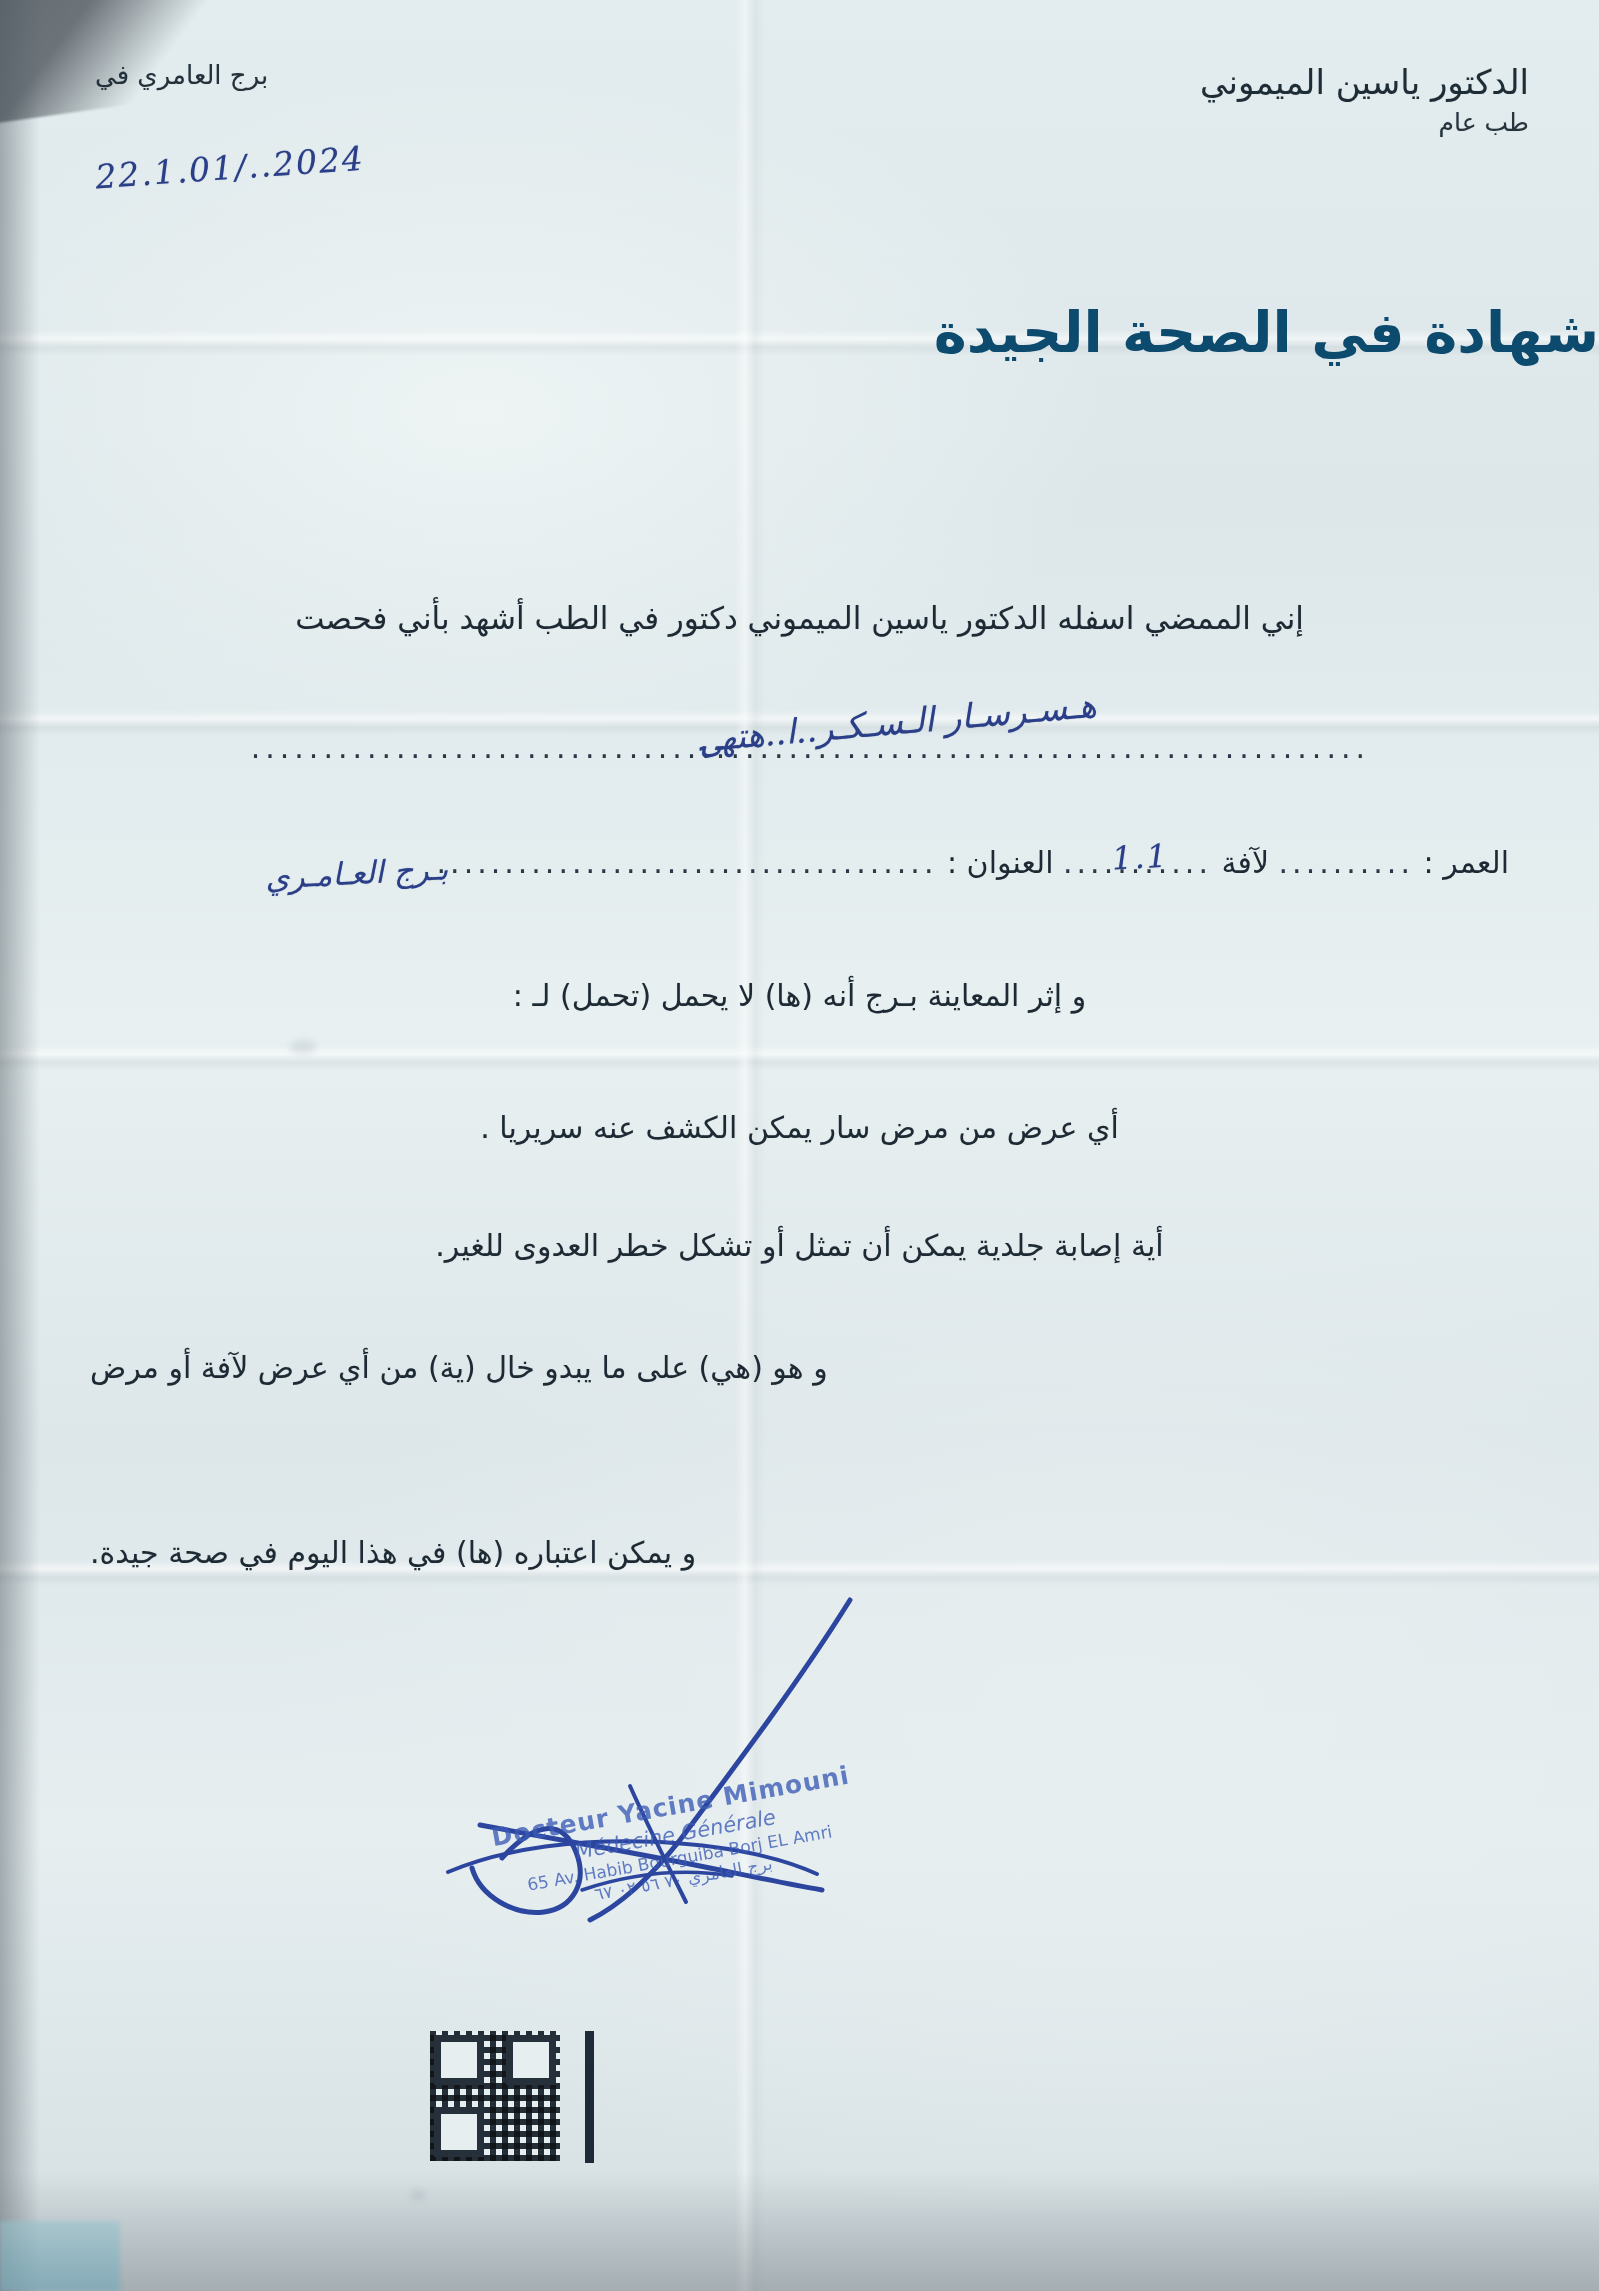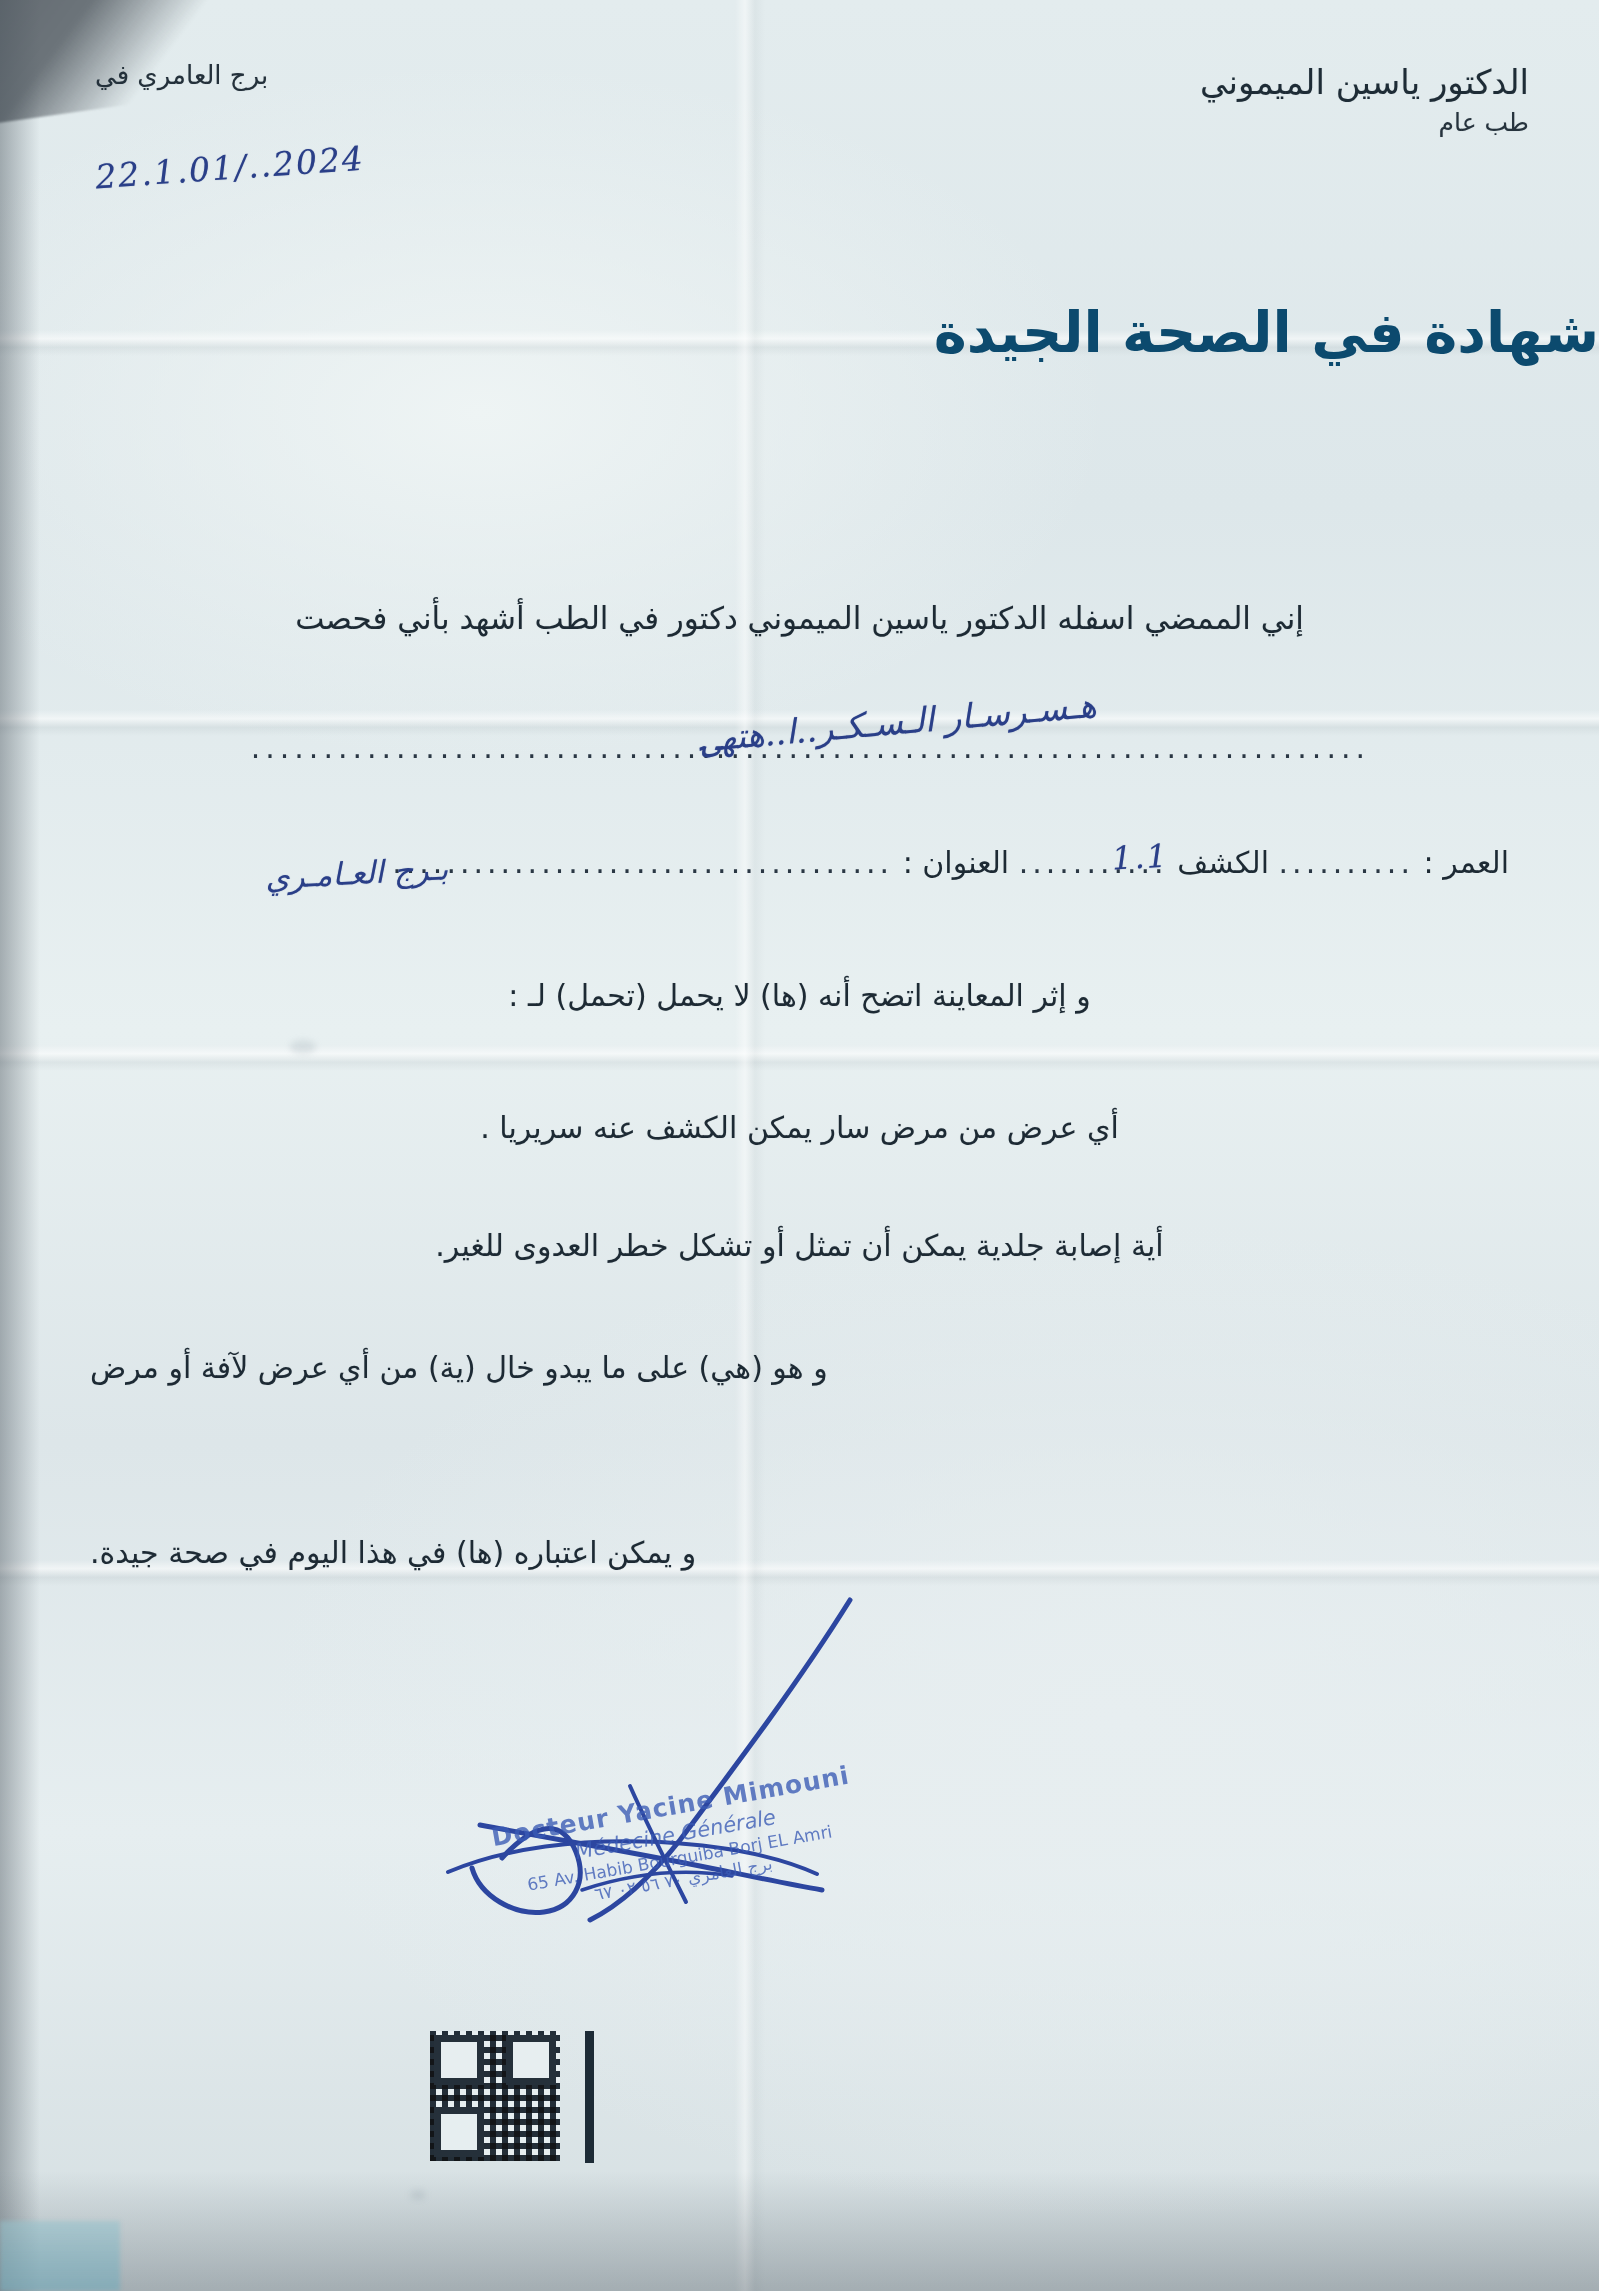--- a/index.html
+++ b/index.html
@@ -318,29 +318,29 @@
   <div class="title">شهادة في الصحة الجيدة</div>
 
   <div class="txt body-line line-intro">إني الممضي اسفله الدكتور ياسين الميموني دكتور في الطب أشهد بأني فحصت</div>
 
   <div class="dots dots-1">...........................................................................................................</div>
   <div class="handwrite hand-diag">هـسـرسـار الـسـكـر..ا..هتهۍ</div>
 
   <div class="age-row">
     <span>العمر :</span>
     <span class="gap">..........</span>
-    <span>الكشف</span>
+    <span>لآفة</span>
     <span class="gap">...........</span>
     <span>العنوان :</span>
     <span class="gap">.....................................</span>
   </div>
   <div class="handwrite hand-age">1.1</div>
   <div class="handwrite hand-address">بـرج العـامـري</div>
 
-  <div class="txt body-line line-2">و إثر المعاينة اتضح أنه (ها) لا يحمل (تحمل) لـ :</div>
+  <div class="txt body-line line-2">و إثر المعاينة بـرج أنه (ها) لا يحمل (تحمل) لـ :</div>
   <div class="txt body-line line-3">أي عرض من مرض سار يمكن الكشف عنه سريريا .</div>
   <div class="txt body-line line-4">أية إصابة جلدية يمكن أن تمثل أو تشكل خطر العدوى للغير.</div>
   <div class="txt body-line line-5">و هو (هي)  على ما يبدو خال (ية) من أي عرض لآفة  أو مرض</div>
   <div class="txt body-line line-6">و يمكن اعتباره (ها) في هذا اليوم في صحة جيدة.</div>
 
   <svg class="signature" viewBox="0 0 680 360">
     <g fill="none" stroke="#2c46a0" stroke-linecap="round" stroke-linejoin="round">
       <path d="M520 10 C470 90, 410 170, 350 250 C320 288, 290 315, 260 330" stroke-width="5"></path>
       <path d="M150 235 C230 250, 300 262, 370 276 C410 284, 452 293, 492 300" stroke-width="5"></path>
       <path d="M172 268 C205 232, 232 228, 246 262 C258 292, 243 318, 214 322 C184 326, 150 306, 142 278" stroke-width="5"></path>

